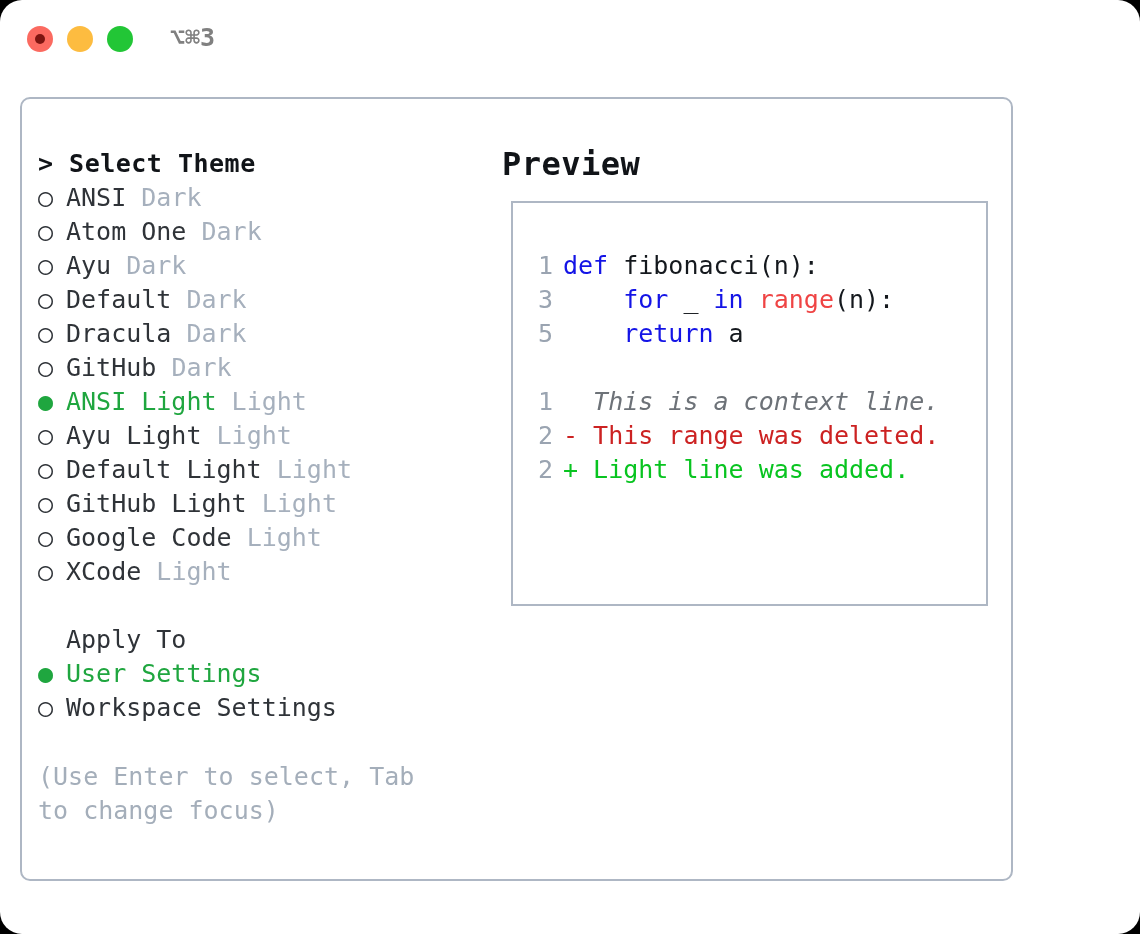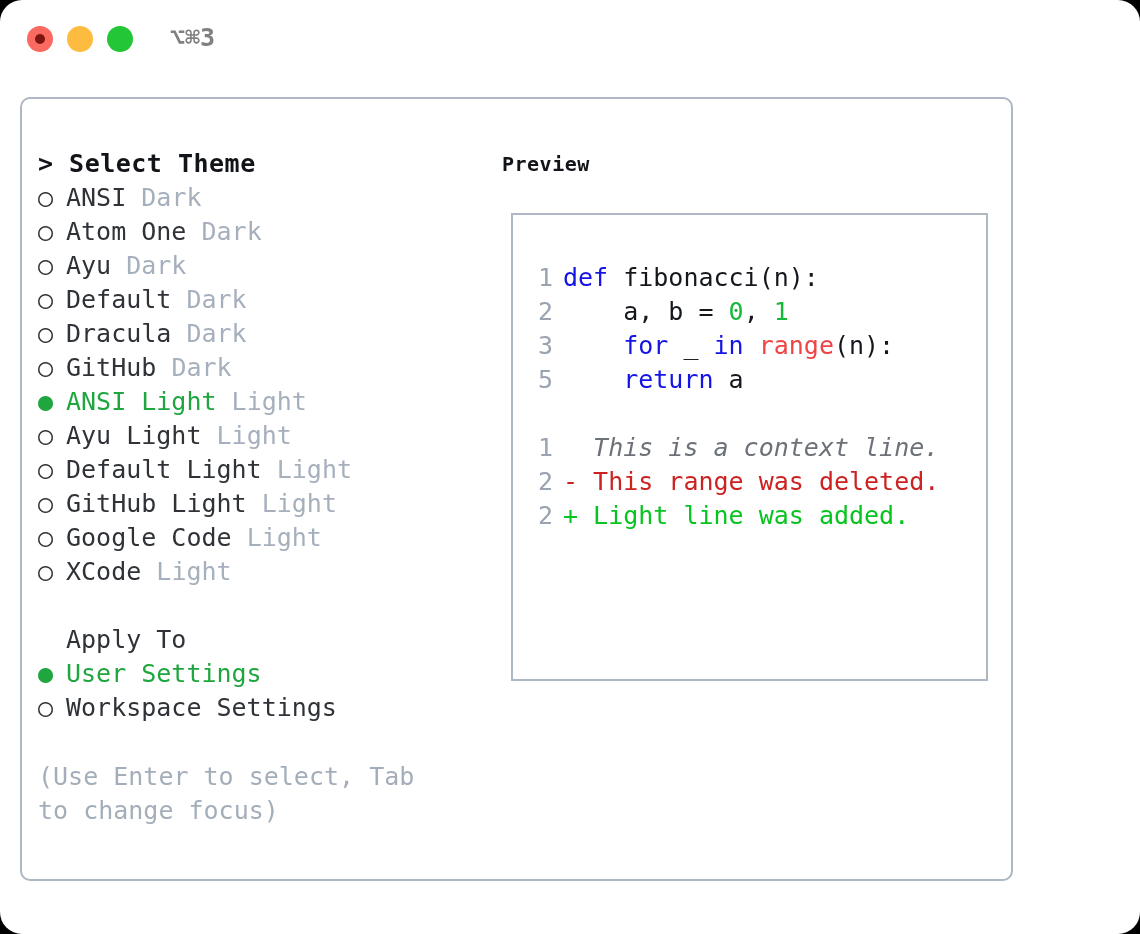--- a/index.html
+++ b/index.html
@@ -118,32 +118,32 @@
   }
 
   
   #right-col {
     position: absolute;
     left: 480px;
     top: 48px;
     width: 500px;
   }
   #preview-title {
-    font-size: 20px;
+    font-size: 32px;
     font-weight: bold;
     color: #111418;
     letter-spacing: 0.5px;
     line-height: 34px;
   }
   #code-box {
     position: absolute;
     left: 9px;
-    top: 66px;
+    top: 54px;
     width: 477px;
-    height: 468px;
+    height: 405px;
     border: 2px solid #aeb7c4;
     box-sizing: border-box;
     background: #ffffff;
   }
   #code-inner {
     position: absolute;
     left: 18px;
     top: 46px;
     right: 8px;
   }
@@ -207,21 +207,20 @@
           <div class="row"><span class="marker">○</span><span>Workspace Settings</span></div>
         </div>
     </div>
 
     <div id="right-col">
       <div id="preview-title">Preview</div>
       <div id="code-box">
         <div id="code-inner">
           <div id="code-lines">
               <div class="code-line"><span class="ln">1</span><span class="kw">def</span><span> fibonacci(n):</span></div>
-              <div class="code-line"><span class="ln">2</span><span>    a, b = </span><span class="num">0</span><span>, </span><span class="num">1</span></div>
               <div class="code-line"><span class="ln">3</span><span>    </span><span class="kw">for</span><span> _ </span><span class="kw">in</span><span> </span><span class="fn">range</span><span>(n):</span></div>
               <div class="code-line"><span class="ln">5</span><span>    </span><span class="kw">return</span><span> a</span></div>
             </div>
           <div class="gap"></div>
           <div id="diff-lines">
               <div class="code-line"><span class="ln">1</span><span class="ctx">  </span><span class="ctx">This is a context line.</span></div>
               <div class="code-line"><span class="ln">2</span><span class="del">- </span><span class="del">This range was deleted.</span></div>
               <div class="code-line"><span class="ln">2</span><span class="add">+ </span><span class="add">Light line was added.</span></div>
             </div>
         </div>

